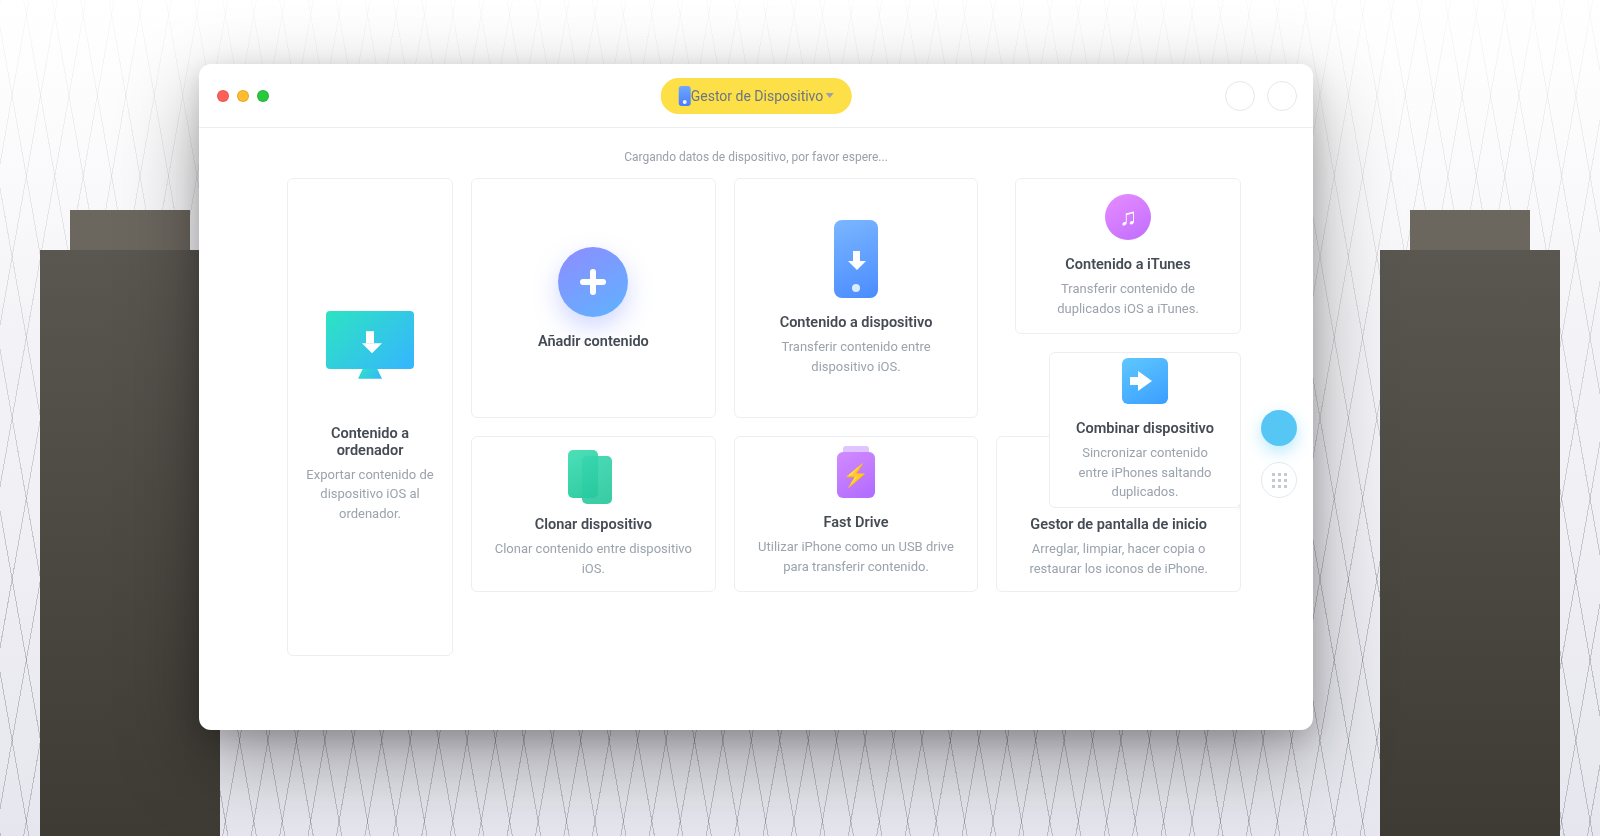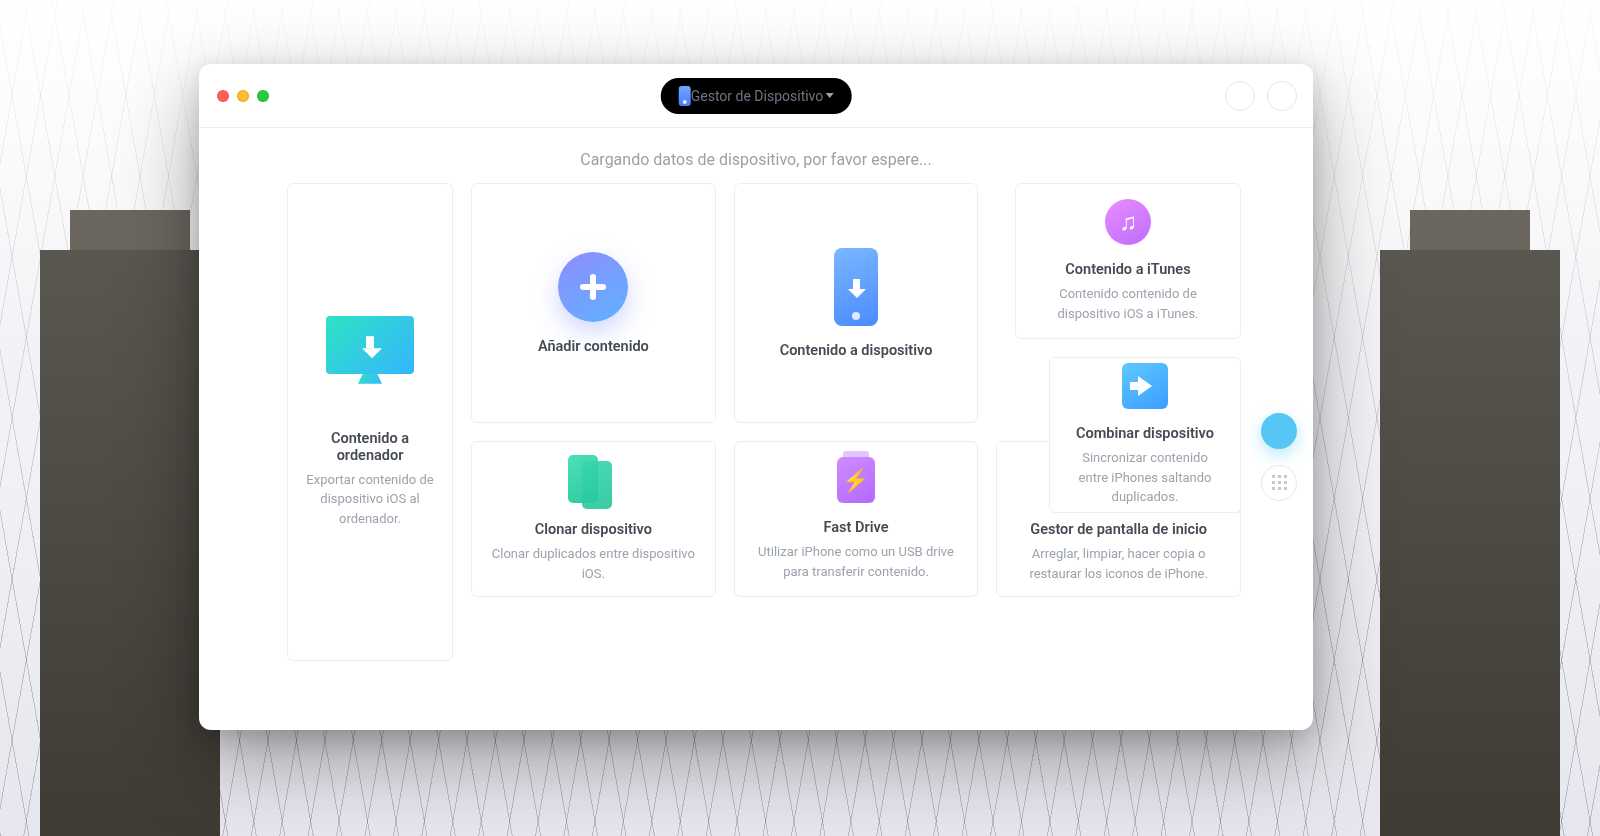--- a/index.html
+++ b/index.html
@@ -56,21 +56,21 @@
 .tl { width: 12px; height: 12px; border-radius: 50%; border: 0.5px solid rgba(0,0,0,0.1); }
 .tl.red { background: #ff5f57; }
 .tl.yellow { background: #febc2e; }
 .tl.green { background: #28c840; }
 .header-center {
   position: absolute;
   left: 50%;
   transform: translateX(-50%);
   display: flex;
   align-items: center;
-  background: #000000;
+  background: #fde047;
   border-radius: 999px;
   padding: 8px 18px;
   cursor: pointer;
   color: #6d7583;
   font-size: 14px;
 }
 .phone-icon {
   width: 12px; height: 20px;
   border-radius: 3px;
   background: linear-gradient(180deg, #6ea8ff, #4a7dff);
@@ -85,21 +85,21 @@
 .round-btn {
   width: 30px; height: 30px;
   border-radius: 50%;
   border: 1px solid #e4e7eb;
   display: flex; align-items: center; justify-content: center;
   color: #9aa3ae; cursor: pointer; font-size: 16px;
 }
 .status-text {
   text-align: center;
   color: #9aa1ab;
-  font-size: 16px;
+  font-size: 12px;
   padding: 22px 0 14px;
 }
 .cards-area {
   flex: 1;
   padding: 0 72px 24px;
   display: flex;
   gap: 18px;
   position: relative;
 }
 .col-left { width: 182px; padding-left: 16px; }
@@ -324,36 +324,37 @@
           </div>
           <div class="card-title">Añadir contenido</div>
         </div>
         <div class="card card-wide">
           <div class="icon-wrap">
             <div class="phone-dl">
                 <div class="arrow-down"></div>
               </div>
           </div>
           <div class="card-title">Contenido a dispositivo</div>
+          <div class="card-desc">Transferir contenido entre dispositivo iOS.</div>
         </div>
         <div class="card card-wide" style="flex-direction: column; visibility: hidden;">
           
         </div>
       </div>
 
       <div class="right-row">
         <div class="card card-wide">
           <div class="icon-wrap">
             <div class="clone-phones">
                 <div class="p1"></div>
                 <div class="p2"></div>
               </div>
           </div>
           <div class="card-title">Clonar dispositivo</div>
-          <div class="card-desc">Clonar duplicados entre dispositivo iOS.</div>
+          <div class="card-desc">Clonar contenido entre dispositivo iOS.</div>
         </div>
         <div class="card card-wide">
           <div class="icon-wrap">
             <div class="fastdrive">⚡</div>
           </div>
           <div class="card-title">Fast Drive</div>
           <div class="card-desc">Utilizar iPhone como un USB drive para transferir contenido.</div>
         </div>
         <div class="card card-wide">
           <div class="ribbon">Nuevo</div>
@@ -369,21 +370,21 @@
           <div class="card-desc">Arreglar, limpiar, hacer copia o restaurar los iconos de iPhone.</div>
         </div>
       </div>
     </div>
 
     <div class="card" style="position:absolute; right:72px; top:0; width:226px; height:156px;">
       <div class="icon-wrap">
         <div class="itunes">♫</div>
       </div>
       <div class="card-title">Contenido a iTunes</div>
-      <div class="card-desc">Contenido contenido de dispositivo iOS a iTunes.</div>
+      <div class="card-desc">Transferir contenido de duplicados iOS a iTunes.</div>
     </div>
 
     <div class="card" style="position:absolute; right:72px; top:174px; width:192px; height:156px;">
       <div class="icon-wrap">
         <div class="merge-sq">
             <div class="arrow-right"></div>
           </div>
       </div>
       <div class="card-title">Combinar dispositivo</div>
       <div class="card-desc">Sincronizar contenido entre iPhones saltando duplicados.</div>

